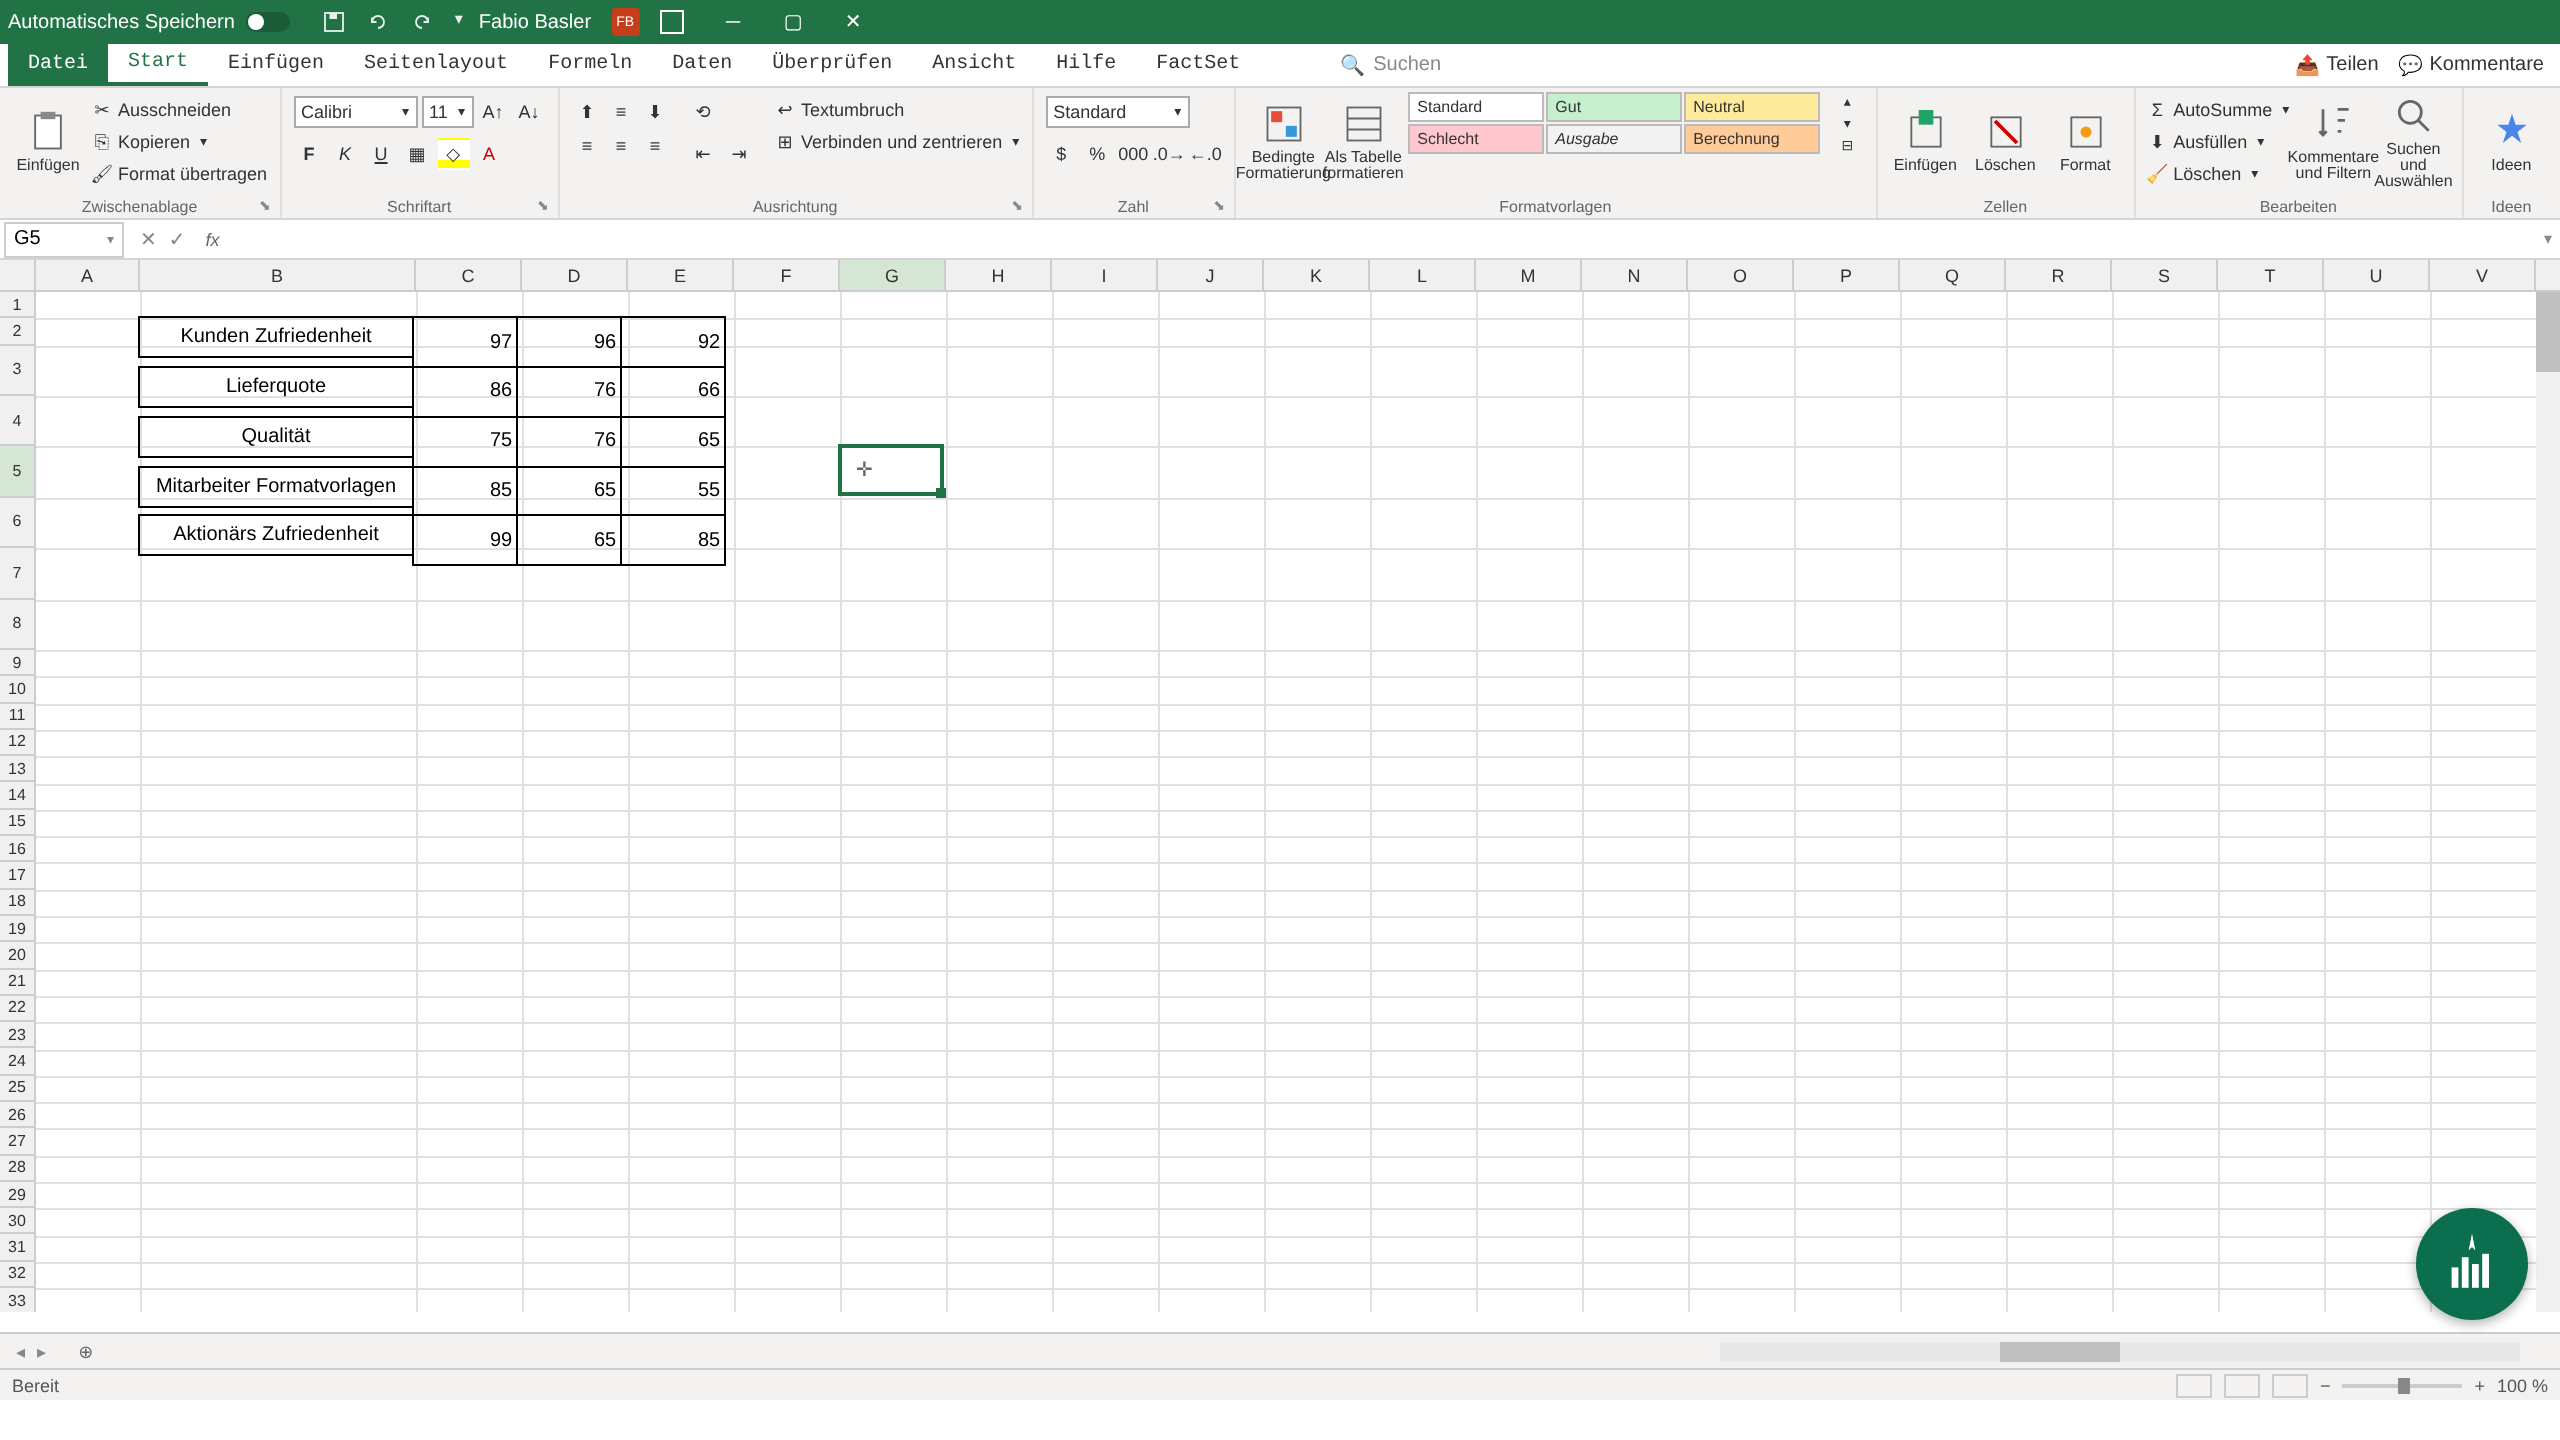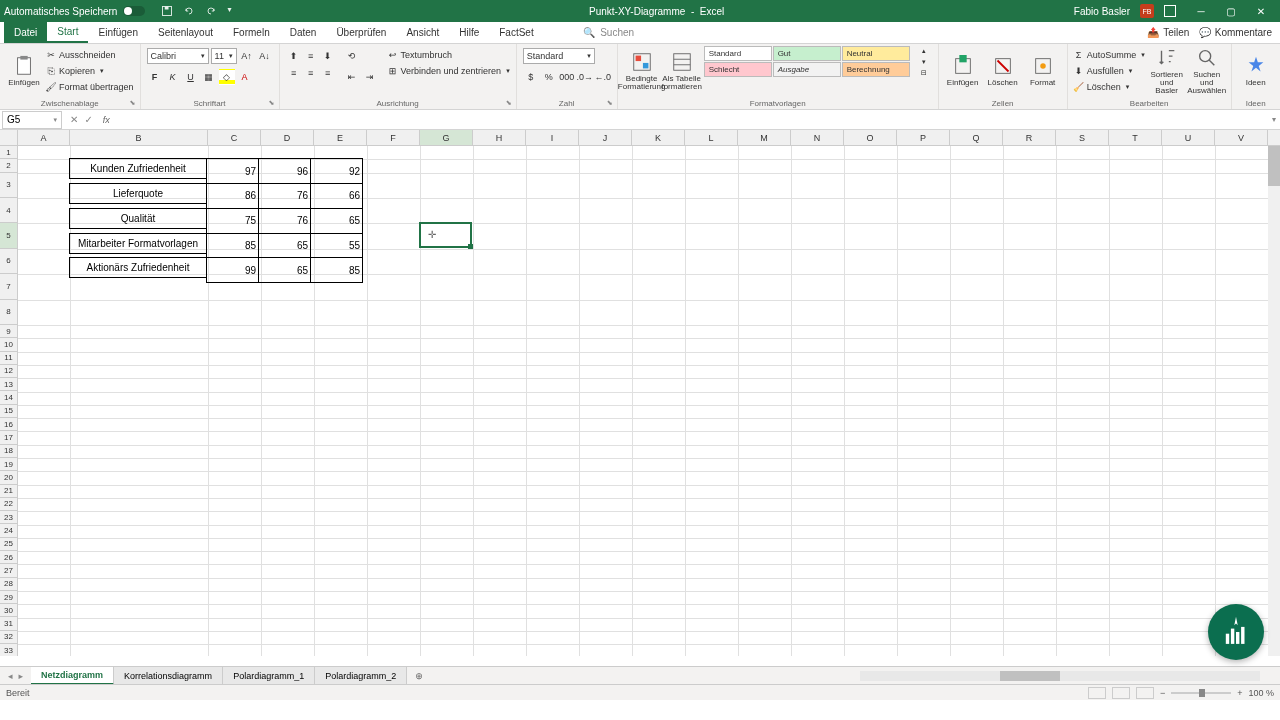--- a/index.html
+++ b/index.html
@@ -14,21 +14,21 @@
 .qat-icons { display: flex; gap: 10px; margin-left: 8px; }
 .qat-icon { width: 12px; height: 12px; opacity: 0.9; }
 .titlebar-center { flex: 1; text-align: center; }
 .titlebar-right { display: flex; align-items: center; gap: 10px; }
 .user-badge { width: 14px; height: 14px; background: #c43e1c; border-radius: 2px; font-size: 7px; display: flex; align-items: center; justify-content: center; }
 .win-controls { display: flex; gap: 0; }
 .win-btn { width: 30px; height: 22px; display: flex; align-items: center; justify-content: center; }
 
 
 .menutabs { height: 22px; background: #fff; display: flex; align-items: center; border-bottom: 1px solid #d4d4d4; padding-left: 4px; }
-.menutab { padding: 0 10px; height: 100%; display: flex; align-items: center; font-size: 10px; color: #333; cursor: pointer; }
+.menutab { padding: 0 10px; height: 100%; display: flex; align-items: center; font-size: 10px; color: #333; cursor: pointer; font-family: Liberation Mono, monospace; }
 .menutab.file { background: #217346; color: #fff; }
 .menutab.active { color: #217346; border-bottom: 2px solid #217346; }
 .search-box { margin-left: 40px; display: flex; align-items: center; gap: 4px; color: #888; font-size: 10px; }
 .menutabs-right { margin-left: auto; display: flex; gap: 10px; padding-right: 8px; font-size: 10px; color: #333; }
 .share-btn, .comment-btn { display: flex; align-items: center; gap: 3px; }
 
 
 .ribbon { height: 66px; background: #f3f2f1; display: flex; border-bottom: 1px solid #d4d4d4; font-size: 9px; color: #333; }
 .ribbon-group { border-right: 1px solid #e1dfdd; padding: 2px 6px 0 6px; display: flex; flex-direction: column; position: relative; }
 .ribbon-group-label { position: absolute; bottom: 1px; left: 0; right: 0; text-align: center; font-size: 8px; color: #666; }
@@ -139,23 +139,20 @@
               <path d="M4 8 A4 4 0 1 1 8 12" fill="none" stroke="#fff" stroke-width="1.2"></path>
               <path d="M4 5 L4 8 L7 8" fill="none" stroke="#fff" stroke-width="1.2"></path>
             </svg></span>
       <span class="qat-icon"><svg viewBox="0 0 16 16">
               <path d="M12 8 A4 4 0 1 0 8 12" fill="none" stroke="#fff" stroke-width="1.2"></path>
               <path d="M12 5 L12 8 L9 8" fill="none" stroke="#fff" stroke-width="1.2"></path>
             </svg></span>
       <span class="qat-icon" style="font-size:8px">▾</span>
     </div>
   </div>
-  <div class="titlebar-center">
-    <span>Punkt-XY-Diagramme</span> &nbsp;-&nbsp; <span>Excel</span>
-  </div>
   <div class="titlebar-right">
     <span>Fabio Basler</span>
     <span class="user-badge">FB</span>
     <span style="width:12px;height:12px;border:1px solid #fff"></span>
     <div class="win-controls">
       <div class="win-btn">─</div>
       <div class="win-btn">▢</div>
       <div class="win-btn close">✕</div>
     </div>
   </div>
@@ -380,21 +377,21 @@
         <div class="stack-item">
               <span class="mini-icon">🧹</span>
               <span>Löschen</span>
               <span style="font-size:7px;margin-left:2px">▾</span>
             </div>
       </div>
       <div class="big-btn">
             <div class="icon-box"><svg viewBox="0 0 24 24">
                 <path d="M6 4 L6 18 M4 16 L6 18 L8 16 M14 4 L20 4 M14 10 L18 10 M14 16 L16 16" stroke="#666" fill="none" stroke-width="1.5"></path>
               </svg></div>
-            <span>Sortieren und Basler</span>
+            <span>Kommentare und Filtern</span>
           </div>
       <div class="big-btn">
             <div class="icon-box"><svg viewBox="0 0 24 24">
                 <circle cx="10" cy="10" r="6" fill="none" stroke="#666" stroke-width="1.5"></circle>
                 <line x1="14" y1="14" x2="20" y2="20" stroke="#666" stroke-width="1.5"></line>
               </svg></div>
             <span>Suchen und Auswählen</span>
           </div>
     </div>
     <div class="ribbon-group-label">Bearbeiten</div>
@@ -582,26 +579,20 @@
   <div class="scroll-v">
         <div class="scroll-v-thumb"></div>
       </div>
 </div>
 
 <div class="sheet-bar">
   <div class="sheet-nav">
     <span>◂</span>
     <span>▸</span>
   </div>
-  <div class="sheet-tabs" id="sheet-tabs">
-        <div class="sheet-tab active">Netzdiagramm</div>
-        <div class="sheet-tab">Korrelationsdiagramm</div>
-        <div class="sheet-tab">Polardiagramm_1</div>
-        <div class="sheet-tab">Polardiagramm_2</div>
-      </div>
   <span class="add-sheet">⊕</span>
   <div class="sheet-scroll">
         <div class="sheet-scroll-thumb"></div>
       </div>
 </div>
 
 <div class="status-bar">
   <span>Bereit</span>
   <div class="status-right">
     <div class="view-btn"></div>

